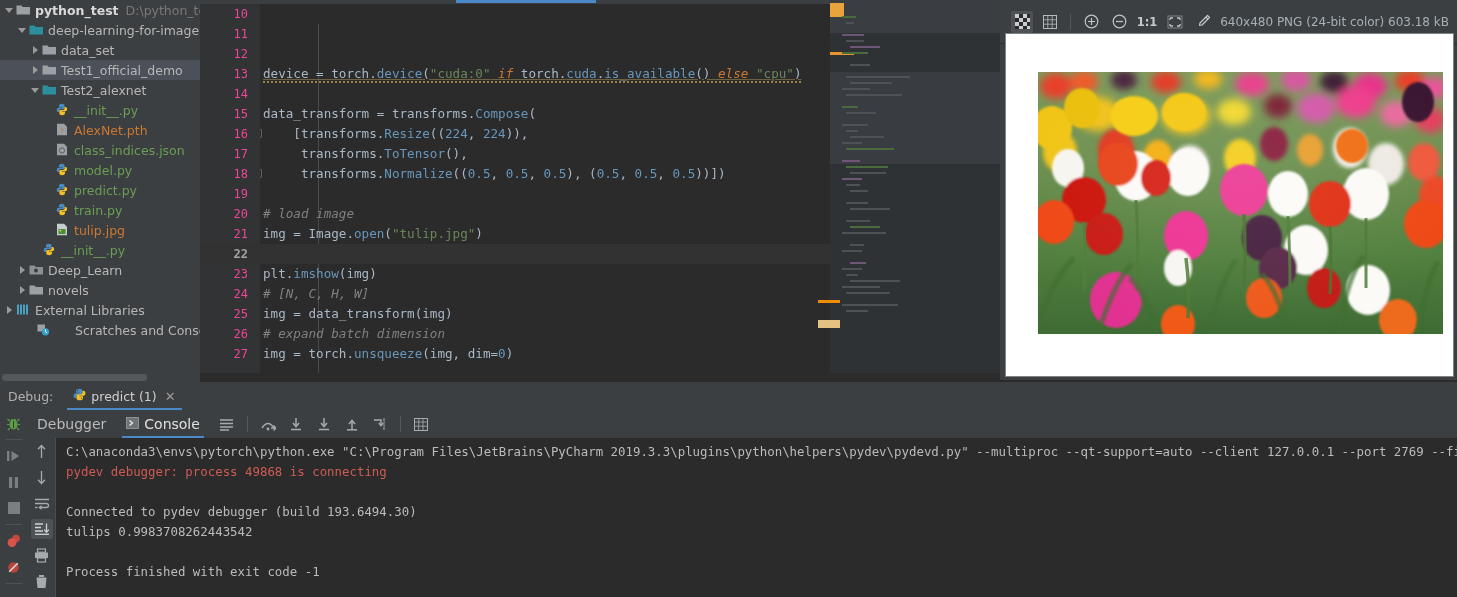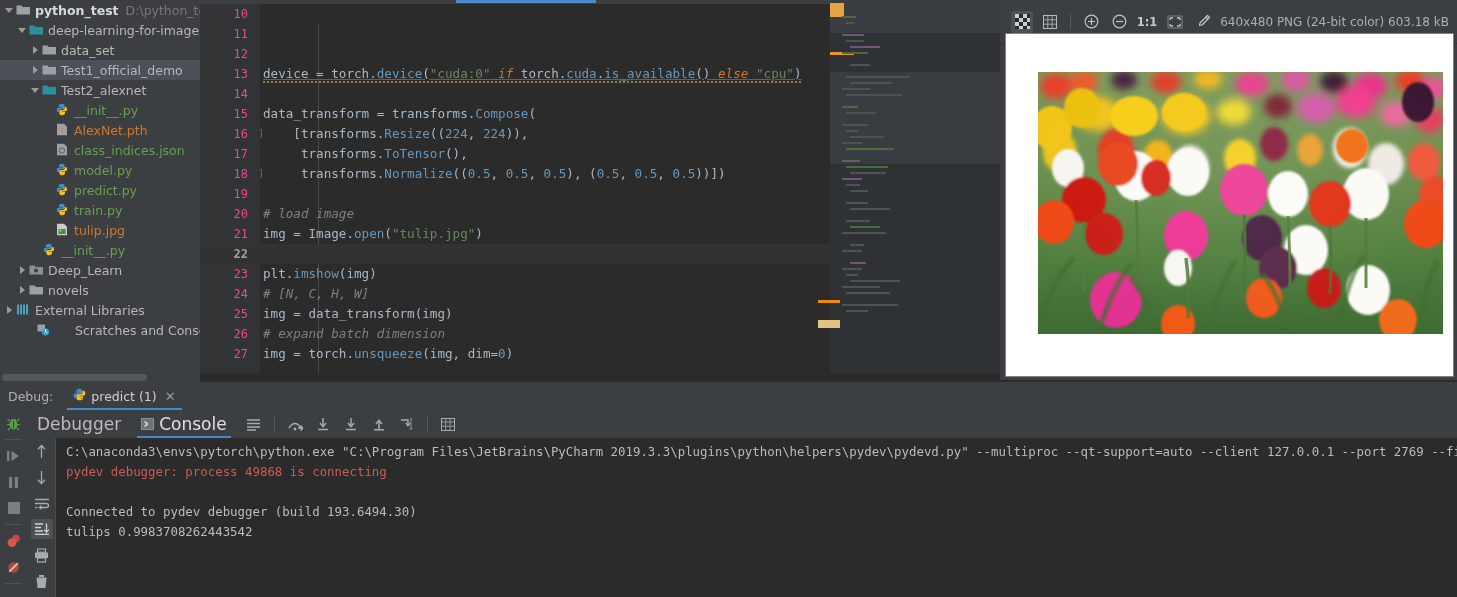--- a/index.html
+++ b/index.html
@@ -190,21 +190,21 @@
   }
   #debug-tab::after {
     content: ""; position: absolute; left: 0; bottom: 0; width: 100%;
     height: 2px; background: #4a88c7;
   }
   #debug-toolbar-row {
     position: absolute; left: 0; top: 28px; width: 1457px; height: 28px;
     display: flex; align-items: center; background: #3c3f41;
   }
   .dt-tab {
-    font-size: 17px; color: #bbbbbb; padding: 0 10px; height: 28px;
+    font-size: 14px; color: #bbbbbb; padding: 0 10px; height: 28px;
     display: flex; align-items: center; gap: 5px; position: relative;
   }
   .dt-tab.active { color: #e0e0e0; }
   .dt-tab.active::after {
     content: ""; position: absolute; left: 6px; bottom: 0; right: 6px;
     height: 2px; background: #4a88c7;
   }
   #left-rail {
     position: absolute; left: 0; top: 28px; width: 27px; height: 187px;
     background: #3c3f41;
@@ -888,16 +888,17 @@
     </div>
 
     <div id="divider-v"></div>
     <div id="console-out">
         <div class="con-line">C:\anaconda3\envs\pytorch\python.exe "C:\Program Files\JetBrains\PyCharm 2019.3.3\plugins\python\helpers\pydev\pydevd.py" --multiproc --qt-support=auto --client 127.0.0.1 --port 2769 --file D:/python</div>
         <div class="con-line err">pydev debugger: process 49868 is connecting</div>
         <div class="con-line">&nbsp;</div>
         <div class="con-line">Connected to pydev debugger (build 193.6494.30)</div>
         <div class="con-line">tulips 0.9983708262443542</div>
         <div class="con-line">&nbsp;</div>
+        <div class="con-line">Process finished with exit code -1</div>
       </div>
   </div>
 
 </div>
 
 </body></html>

